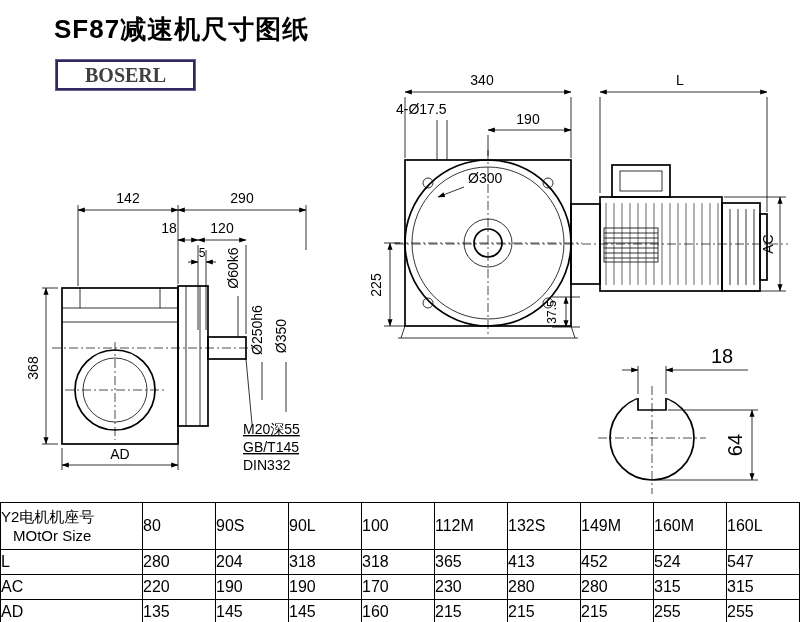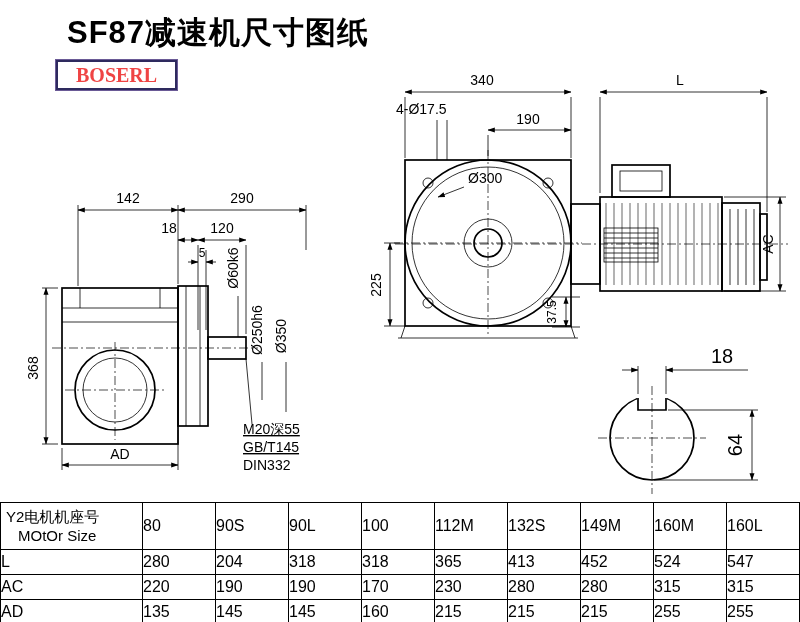--- a/index.html
+++ b/index.html
@@ -1,40 +1,40 @@
 <!DOCTYPE html>
 <html><head>
 <meta charset="utf-8">
 <style>
   html,body{margin:0;padding:0;background:#fff;}
   .page{position:relative;width:800px;height:622px;background:#fff;overflow:hidden;
         font-family:"Liberation Sans",sans-serif;color:#000;}
-  .title{position:absolute;left:54px;top:12px;font-size:31px;font-weight:bold;letter-spacing:1px;margin-left:13px;}
-  .logo{position:absolute;left:56px;top:60px;height:26px;line-height:26px;padding:0 18px;
+  .title{position:absolute;left:54px;top:12px;font-size:26px;font-weight:bold;letter-spacing:1px;}
+  .logo{position:absolute;left:56px;top:60px;height:26px;line-height:26px;padding:0 27px;
         border:2px solid #2e2a5e;box-shadow:0 0 0 1px #6a5a96;
-        font-family:"Liberation Serif",serif;font-size:20px;font-weight:bold;color:#ef4444;}
+        font-family:"Liberation Serif",serif;font-size:20px;font-weight:bold;color:#404040;}
   svg.drawing{position:absolute;left:0;top:0;}
 
   
   .ol{fill:none;stroke:#000;stroke-width:1.7;}
   .tl{fill:none;stroke:#000;stroke-width:0.8;}
   .dl{fill:none;stroke:#000;stroke-width:0.8;}
   .cl{fill:none;stroke:#000;stroke-width:0.7;stroke-dasharray:9 3 2 3;}
   .fin{fill:none;stroke:#000;stroke-width:0.6;}
   .wh{fill:#fff;stroke:none;}
   text.d{font-size:14px;fill:#000;}
   text.big{font-size:20px;}
   text.sm{font-size:12px;}
 
   
   table.spec{position:absolute;left:0;top:502px;width:800px;border-collapse:collapse;table-layout:fixed;}
   table.spec th,table.spec td{border:1px solid #000;text-align:left;font-weight:normal;
         font-size:16px;padding:1px 0;height:22px;}
   table.spec tr.h1 th{height:44px;}
-  table.spec th.mlabel{text-align:left;padding-left:5px;font-size:15px;}
+  table.spec th.mlabel{text-align:left;font-size:15px;}
   table.spec th.mlabel .en{display:block;padding-left:12px;}
 </style>
 </head>
 <body>
 
 <div class="page">
 
   <div class="title">SF87减速机尺寸图纸</div>
   <div class="logo">BOSERL</div>
 

